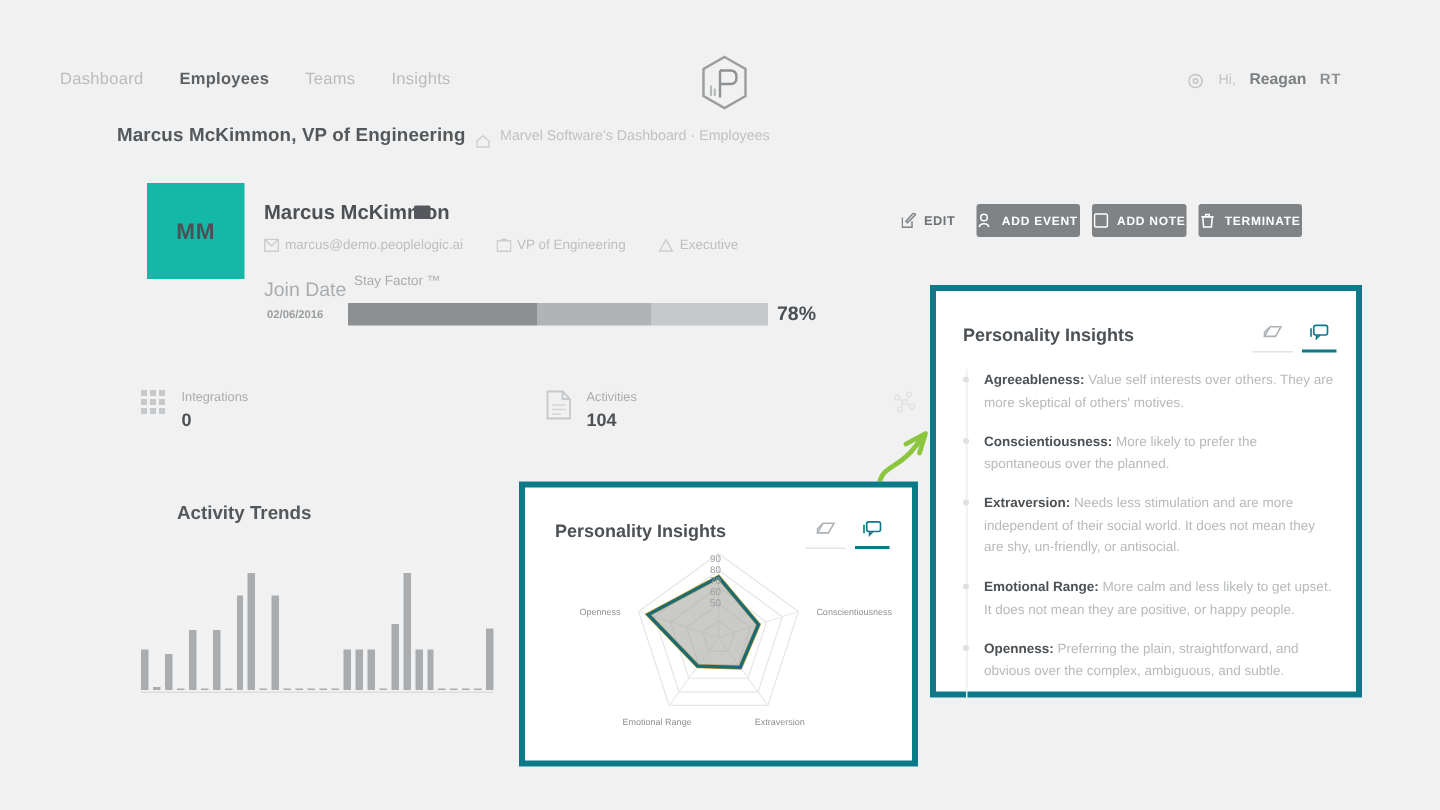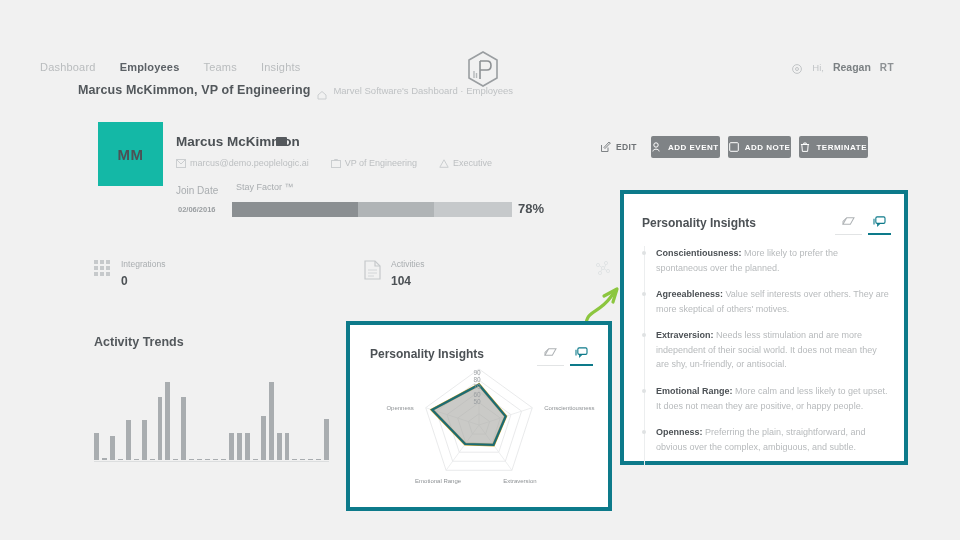--- a/index.html
+++ b/index.html
@@ -6,21 +6,21 @@
   html,body { width:960px; height:540px; overflow:hidden; }
   body {
     font-family: "Liberation Sans", sans-serif;
     background:#f1f1f1;
     color:#5c6166;
     position:relative;
   }
 
   
   .topnav {
-    position:absolute; left:0; top:14px; width:932px; height:80px;
+    position:absolute; left:0; top:0; width:932px; height:80px;
     background:#f1f1f1;
   }
   .nav-links { position:absolute; left:40px; top:47px; display:flex; gap:24px; }
   .nav-link { font-size:11px; color:#b9bcbe; letter-spacing:.2px; }
   .nav-link.active { color:#5c6166; font-weight:bold; }
 
   .logo { position:absolute; left:466px; top:36px; width:34px; height:38px; }
 
   .nav-right { position:absolute; right:38px; top:47px; display:flex; align-items:center; gap:9px; }
   .gear-ic { width:12px; height:12px; }
@@ -40,21 +40,21 @@
     position:absolute; left:0; top:0; width:65px; height:64px;
     background:#14b8a6; display:flex; align-items:center; justify-content:center;
     font-size:15px; font-weight:bold; color:#4c5155; letter-spacing:.5px;
   }
   .p-name { position:absolute; left:78px; top:12px; font-size:13.5px; font-weight:bold; color:#4c5155; }
   .p-flag { position:absolute; left:178px; top:15px; width:11px; height:9px; background:#55595d; border-radius:1px; }
   .p-meta { position:absolute; left:78px; top:36px; display:flex; gap:22px; }
   .meta-item { display:flex; align-items:center; gap:5px; font-size:9px; color:#bcbfc1; }
   .meta-ic { width:9px; height:9px; }
 
-  .p-joinlabel { position:absolute; left:78px; top:63px; font-size:10px; color:#a9adb0; }
+  .p-joinlabel { position:absolute; left:78px; top:63px; font-size:13px; color:#a9adb0; }
   .p-staylabel { position:absolute; left:138px; top:60px; font-size:9px; color:#a9adb0; }
   .p-joindate { position:absolute; left:80px; top:83px; font-size:7.5px; color:#9a9ea1; font-weight:bold; }
   .bar-wrap { position:absolute; left:134px; top:80px; width:280px; height:15px; display:flex; }
   .seg1 { width:45%; background:#8b8f92; }
   .seg2 { width:27%; background:#b0b4b6; }
   .seg3 { width:28%; background:#c6c9cb; }
   .bar-pct { position:absolute; left:420px; top:79px; font-size:13px; font-weight:bold; color:#4c5155; }
 
   
   .actions { position:absolute; right:92px; top:136px; display:flex; align-items:center; gap:8px; }
@@ -67,21 +67,21 @@
 
   
   .stats { position:absolute; left:94px; top:258px; width:620px; display:flex; }
   .stat { display:flex; align-items:flex-start; gap:9px; }
   .stat-ic { width:18px; height:20px; margin-top:2px; }
   .stat-label { font-size:8.5px; color:#a9adb0; line-height:1.5; }
   .stat-val { font-size:12px; color:#4c5155; font-weight:bold; }
 
   
   .trends { position:absolute; left:94px; top:335px; width:250px; }
-  .trends-t { font-size:12.5px; font-weight:bold; color:#53585c; }
+  .trends-t { font-size:12.5px; font-weight:bold; color:#53585c;margin-left:24px; }
   .trends-s { font-size:8.5px; color:#bfc2c4; margin-top:6px; }
   .bars { position:absolute; left:0; top:45px; width:235px; height:80px; display:flex; align-items:flex-end; gap:3px; }
   .bar { flex:1; background:#a9adb0; min-height:1px; }
   .axis { position:absolute; left:0; top:126px; width:235px; height:1px; background:#dcdedf; }
 
   
   .panel-radar {
     position:absolute; left:346px; top:321px; width:266px; height:190px;
     background:#fff; border:4px solid #0d7a8a;
   }
@@ -407,25 +407,25 @@
           <path d="M1 3 L1 9.2" stroke="#0d7a8a" stroke-width="1.2"></path>
         </svg>
       </div>
     </div>
   </div>
 
   <div class="ins-list" id="ins-list">
     <div class="ins-line"></div>
   <div class="ins-item">
         <div class="ins-dot"></div>
-        <div class="ins-text"><b>Conscientiousness:</b> More likely to prefer the spontaneous over the planned.</div>
+        <div class="ins-text"><b>Agreeableness:</b> Value self interests over others. They are more skeptical of others' motives.</div>
       </div>
       <div class="ins-item">
         <div class="ins-dot"></div>
-        <div class="ins-text"><b>Agreeableness:</b> Value self interests over others. They are more skeptical of others' motives.</div>
+        <div class="ins-text"><b>Conscientiousness:</b> More likely to prefer the spontaneous over the planned.</div>
       </div>
       <div class="ins-item">
         <div class="ins-dot"></div>
         <div class="ins-text"><b>Extraversion:</b> Needs less stimulation and are more independent of their social world. It does not mean they are shy, un-friendly, or antisocial.</div>
       </div>
       <div class="ins-item">
         <div class="ins-dot"></div>
         <div class="ins-text"><b>Emotional Range:</b> More calm and less likely to get upset. It does not mean they are positive, or happy people.</div>
       </div>
       <div class="ins-item">

